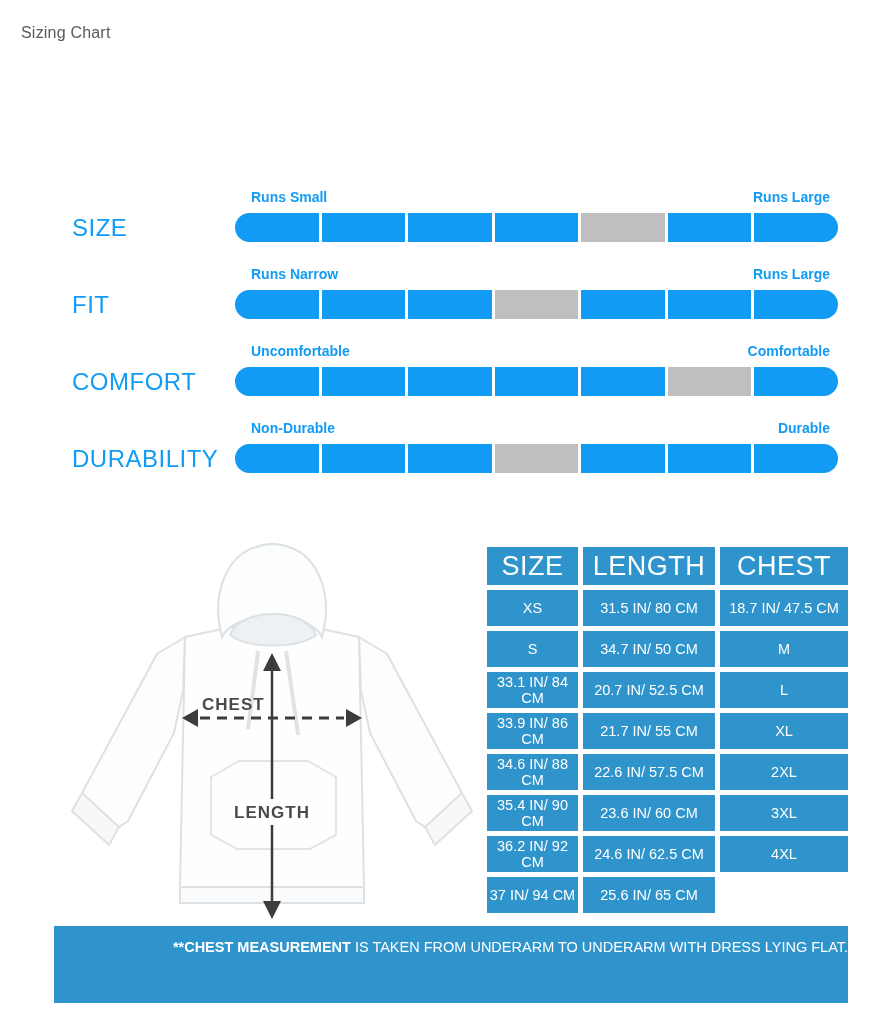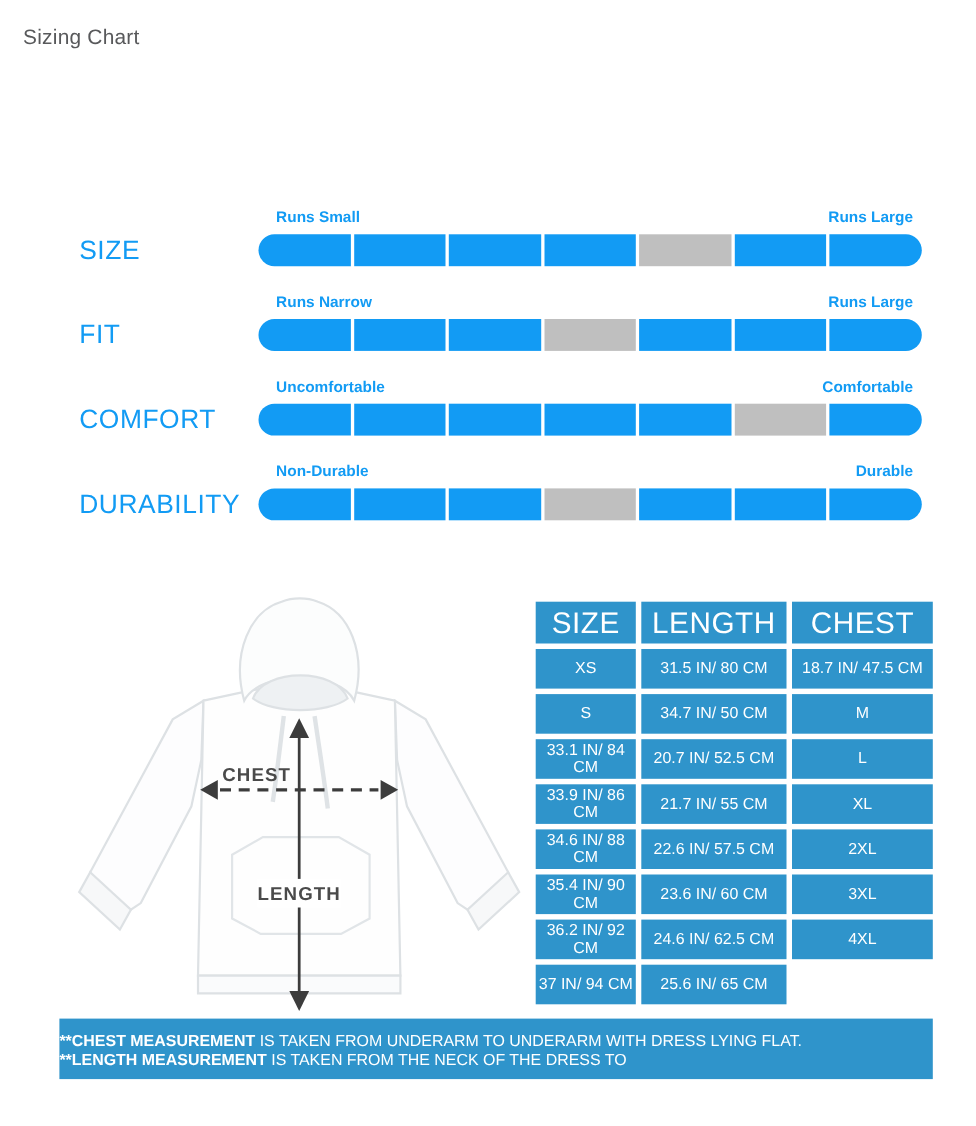--- a/index.html
+++ b/index.html
@@ -1,20 +1,20 @@
 <!DOCTYPE html>
 <html style="--accent: #129BF4; --inactive-gray: #BFBFBF; --table-blue: #2F94CB; --title-gray: #58595B; --arrow-dark: #3C3C3C;"><head>
 <meta charset="utf-8">
 <style>
   html,body{margin:0;padding:0;background:#fff;}
   body{font-family:"Liberation Sans", sans-serif;}
   #page{position:relative;width:887px;height:1024px;background:#fff;overflow:hidden;}
 
   
-  #page-title{position:absolute;left:21px;top:24px;font-size:19px;color:var(--title-gray);letter-spacing:0.2px;}
+  #page-title{position:absolute;left:21px;top:24px;font-size:16px;color:var(--title-gray);letter-spacing:0.2px;}
 
   
   .bar-row{position:absolute;left:0;width:887px;height:58px;}
   .bar-cat{position:absolute;left:72px;top:25px;height:29px;line-height:29px;
            font-size:24px;color:var(--accent);letter-spacing:0.5px;}
   .endlabels{position:absolute;left:235px;top:1px;width:603px;height:20px;
              font-size:14px;font-weight:bold;color:var(--accent);}
   .endlabels .el-left{position:absolute;left:16px;top:0;}
   .endlabels .el-right{position:absolute;right:8px;top:0;}
   .bar{position:absolute;left:235px;top:25px;width:603px;height:29px;display:flex;gap:3px;}
@@ -28,22 +28,22 @@
 
   
   #size-table{position:absolute;left:487px;top:547px;display:grid;
               grid-template-columns:91px 132px 128px;
               grid-template-rows:38px repeat(8,36px);gap:5px;}
   .cell{background:var(--table-blue);color:#fff;display:flex;align-items:center;justify-content:center;
         font-size:14.5px;text-align:center;}
   .cell.th{font-size:27px;letter-spacing:0.5px;}
 
   
-  #measurement-note{position:absolute;left:54px;top:926px;width:794px;height:55px;
-                    background:var(--table-blue);color:#fff;text-align:left;
+  #measurement-note{position:absolute;left:54px;top:926px;width:794px;height:77px;
+                    background:var(--table-blue);color:#fff;text-align:right;
                     box-sizing:border-box;padding-top:13px;font-size:14.5px;line-height:17px;}
   #measurement-note b{font-weight:bold;}
 </style>
 </head>
 <body>
 
 <div id="page">
 
   <div id="page-title">Sizing Chart</div>
 
@@ -175,16 +175,15 @@
       <div class="cell">3XL</div>
       <div class="cell">36.2 IN/ 92 CM</div>
       <div class="cell">24.6 IN/ 62.5 CM</div>
       <div class="cell">4XL</div>
       <div class="cell">37 IN/ 94 CM</div>
       <div class="cell">25.6 IN/ 65 CM</div>
     </div>
 
   <div id="measurement-note">
     <div class="note-line"><b>**CHEST MEASUREMENT</b><span> IS TAKEN FROM UNDERARM TO UNDERARM WITH DRESS LYING FLAT.</span></div>
-    <div class="note-line"><b>**LENGTH MEASUREMENT</b><span> IS TAKEN FROM THE NECK OF THE DRESS TO</span></div>
   </div>
 
 </div>
 
 </body></html>

